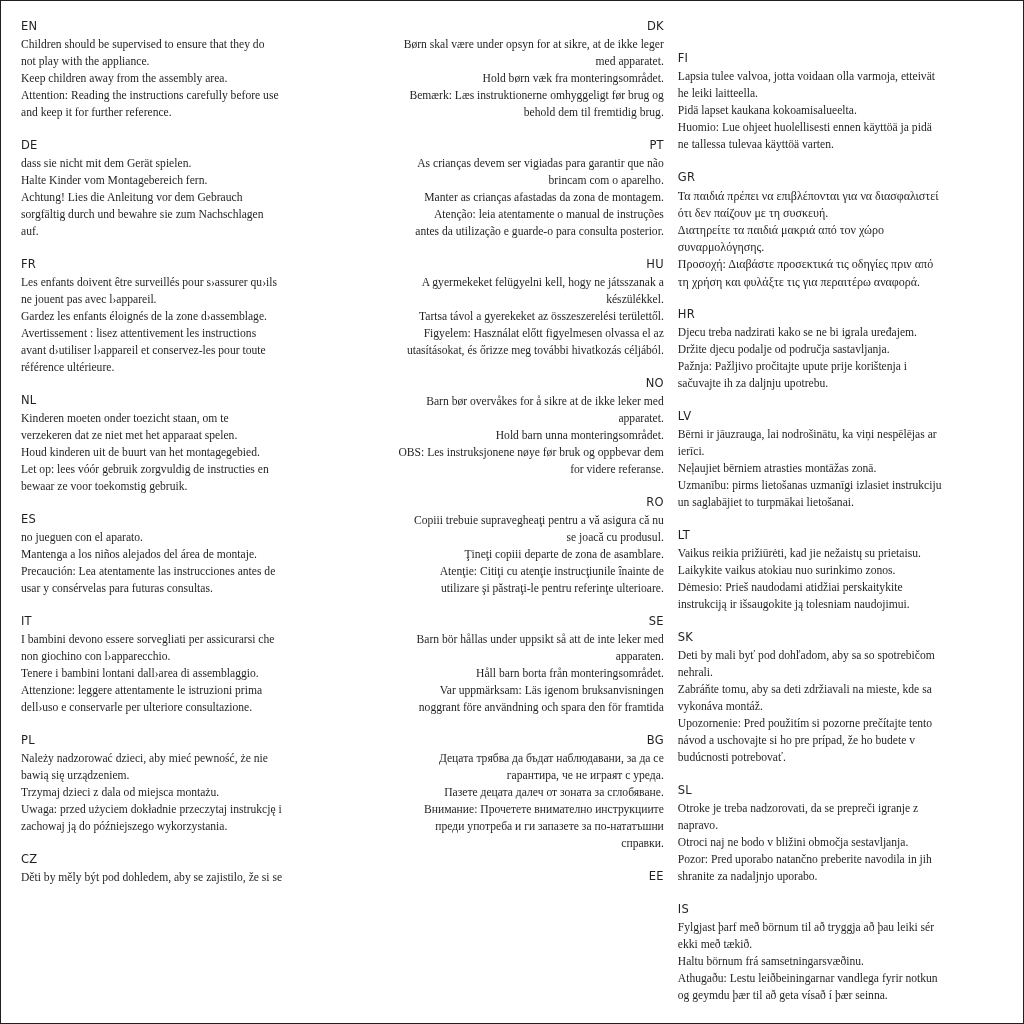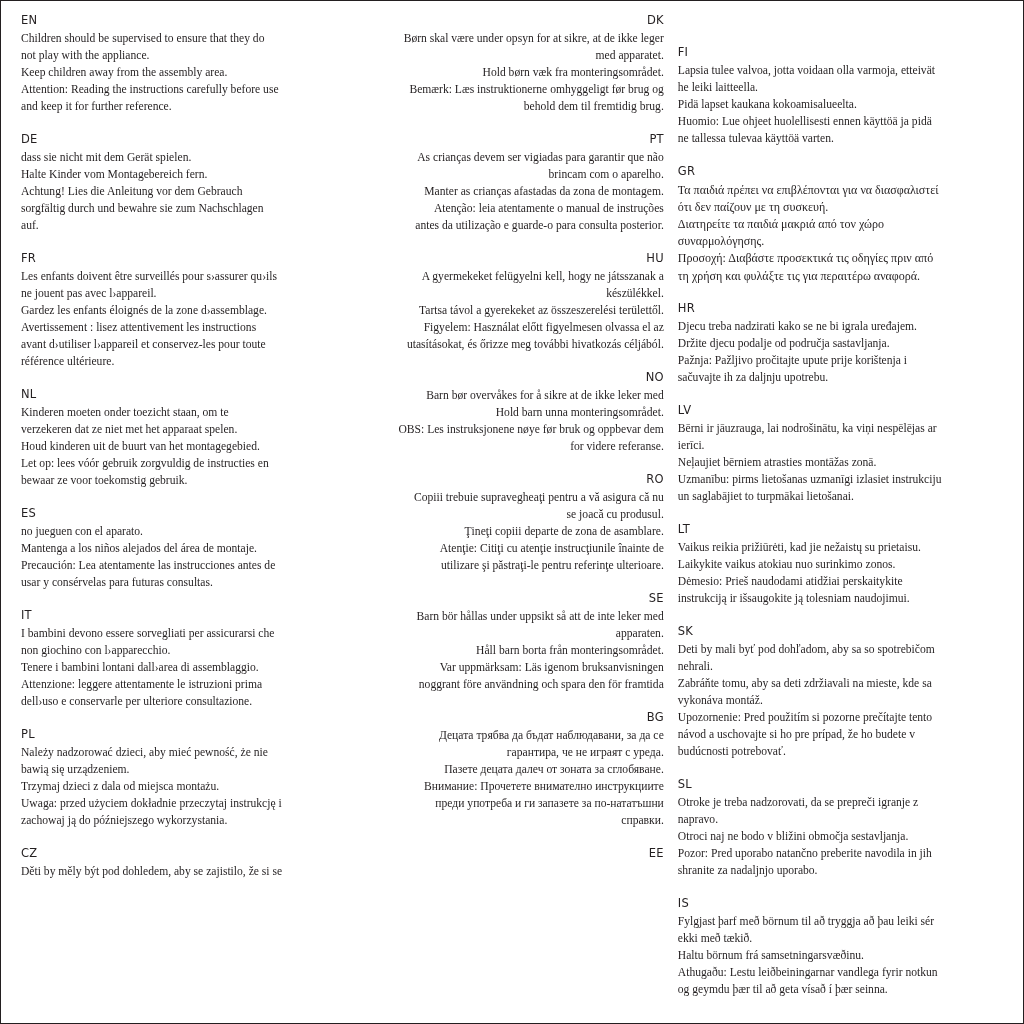--- a/index.html
+++ b/index.html
@@ -18,21 +18,21 @@
     width: 1024px;
     height: 1024px;
     box-sizing: border-box;
     border: 1px solid #231f20;
     background: #fff;
   }
   .columns {
     display: flex;
     flex-direction: row;
     box-sizing: border-box;
-    padding: 12px 14px 10px 20px;
+    padding: 18px 14px 10px 20px;
     height: 100%;
   }
   .column {
     box-sizing: border-box;
     padding-right: 14px;
   }
   .col-0 { width: 336px; }
   .col-1 { width: 330px; text-align: right; }
   .col-2 { width: 336px; padding-right: 4px; margin-top: 32px; }
 
@@ -172,20 +172,21 @@
           <p class="line">készülékkel.</p>
           <p class="line">Tartsa távol a gyerekeket az összeszerelési területtől.</p>
           <p class="line">Figyelem: Használat előtt figyelmesen olvassa el az</p>
           <p class="line">utasításokat, és őrizze meg további hivatkozás céljából.</p>
         </div>
       </div>
       <div class="block">
         <div class="lang-code">NO</div>
         <div class="lines">
           <p class="line">Barn bør overvåkes for å sikre at de ikke leker med</p>
+          <p class="line">apparatet.</p>
           <p class="line">Hold barn unna monteringsområdet.</p>
           <p class="line">OBS: Les instruksjonene nøye før bruk og oppbevar dem</p>
           <p class="line">for videre referanse.</p>
         </div>
       </div>
       <div class="block">
         <div class="lang-code">RO</div>
         <div class="lines">
           <p class="line">Copiii trebuie supravegheaţi pentru a vă asigura că nu</p>
           <p class="line">se joacă cu produsul.</p>

